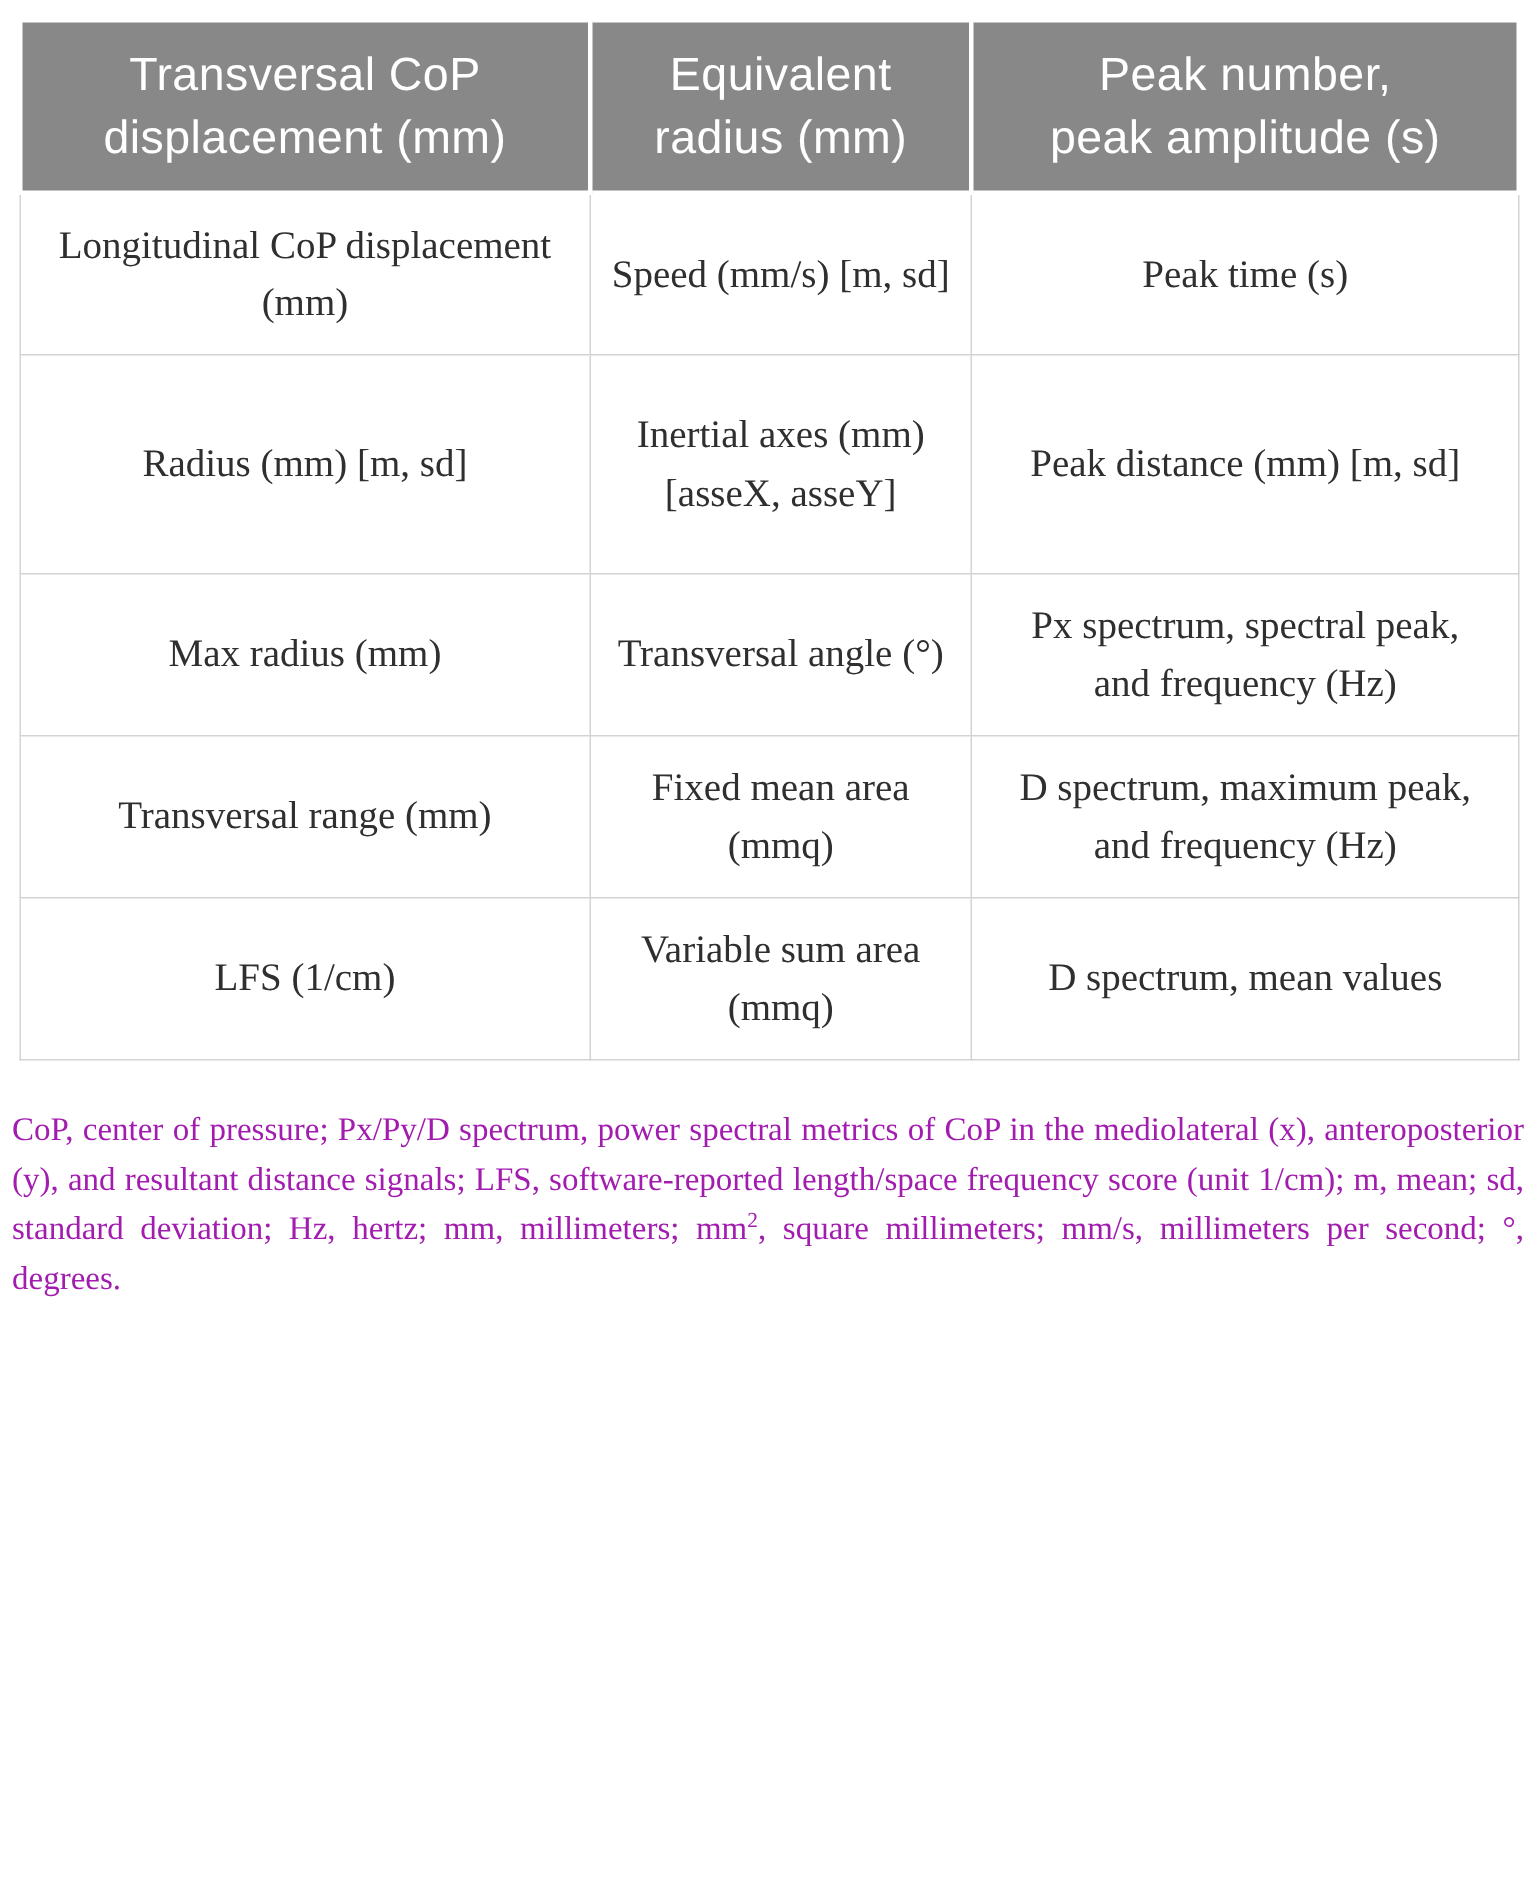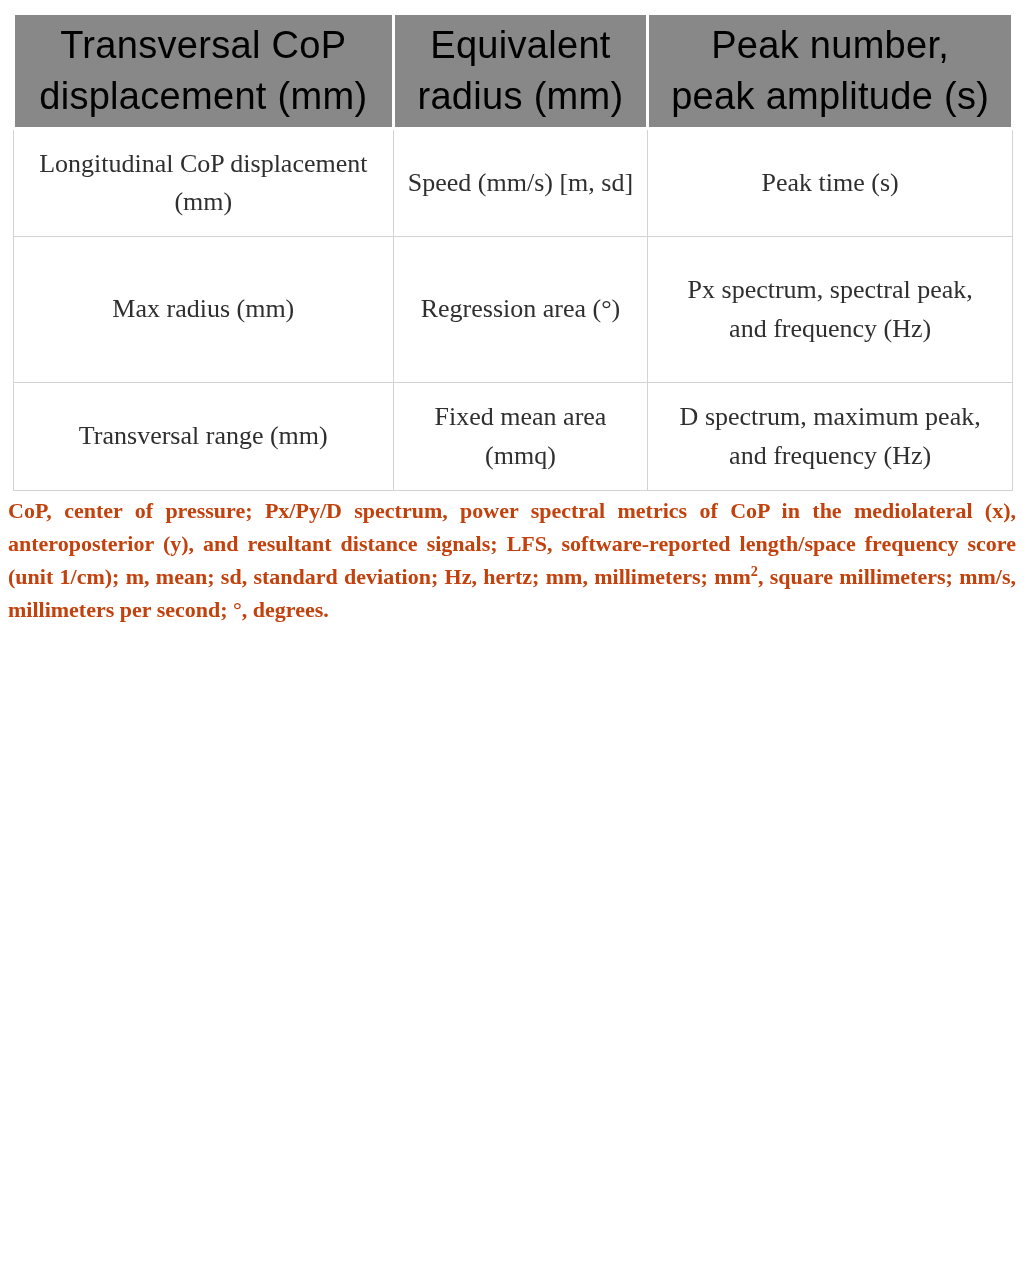--- a/index.html
+++ b/index.html
@@ -19,23 +19,23 @@
     border-collapse: collapse;
     table-layout: fixed;
     width: 1002px;
   }
   col.c1 { width: 38%; }
   col.c2 { width: 25.5%; }
   col.c3 { width: 36.5%; }
 
   table.metrics thead th {
     background: #888888;
-    color: #000000;
+    color: #ffffff;
     font-family: "Liberation Sans", sans-serif;
-    font-size: 38px;
+    font-size: 31px;
     font-weight: normal;
     letter-spacing: 0.3px;
     line-height: 1.35;
     text-align: center;
     vertical-align: middle;
     height: 108px;
     border: 3px solid #ffffff;
     padding: 2px 8px;
   }
   table.metrics thead th span.hline { display: block; }
@@ -51,29 +51,28 @@
     height: 108px;
     padding: 4px 24px;
     box-sizing: border-box;
   }
   table.metrics tbody td.col2 { padding: 4px 14px; }
   table.metrics tbody td.col3 { padding: 4px 30px; font-family: Liberation Serif, serif; }
   table.metrics tbody tr:nth-child(2) td { height: 146px; }
   table.metrics tbody tr:nth-child(9) td { height: 68px; }
 
   .footnote {
-    margin-top: 3px;
+    margin-top: 29px;
     margin-left: -4px;
     margin-right: -2px;
     font-family: "Liberation Serif", serif;
     font-size: 22px;
     line-height: 1.5;
-    color: #c2410c;
+    color: #a21caf;
     text-align: justify;
-    font-weight: bold;
   }
   .footnote sup {
     font-size: 0.65em;
     line-height: 0;
   }
 </style>
 </head>
 <body>
 
 <div class="page">
@@ -100,27 +99,37 @@
         </th>
       </tr>
     </thead>
     <tbody>
       <tr>
         <td class="col1">Longitudinal CoP displacement (mm)</td>
         <td class="col2">Speed (mm/s) [m, sd]</td>
         <td class="col3">Peak time (s)</td>
       </tr>
       <tr>
+        <td class="col1">Radius (mm) [m, sd]</td>
+        <td class="col2">Inertial axes (mm) [asseX, asseY]</td>
+        <td class="col3">Peak distance (mm) [m, sd]</td>
+      </tr>
+      <tr>
         <td class="col1">Max radius (mm)</td>
-        <td class="col2">Regression area (°)</td>
+        <td class="col2">Transversal angle (°)</td>
         <td class="col3">Px spectrum, spectral peak, and frequency (Hz)</td>
       </tr>
       <tr>
         <td class="col1">Transversal range (mm)</td>
         <td class="col2">Fixed mean area (mmq)</td>
         <td class="col3">D spectrum, maximum peak, and frequency (Hz)</td>
+      </tr>
+      <tr>
+        <td class="col1">LFS (1/cm)</td>
+        <td class="col2">Variable sum area (mmq)</td>
+        <td class="col3">D spectrum, mean values</td>
       </tr>
     </tbody>
   </table>
 
   <p class="footnote"><span>CoP, center of pressure; Px/Py/D spectrum, power spectral metrics of CoP in the mediolateral (x), anteroposterior (y), and resultant distance signals; LFS, software-reported length/space frequency score (unit 1/cm); m, mean; sd, standard deviation; Hz, hertz; mm, millimeters; mm</span><sup>2</sup><span>, square millimeters; mm/s, millimeters per second; °, degrees.</span></p>
 
 </div>
 
 </body></html>

